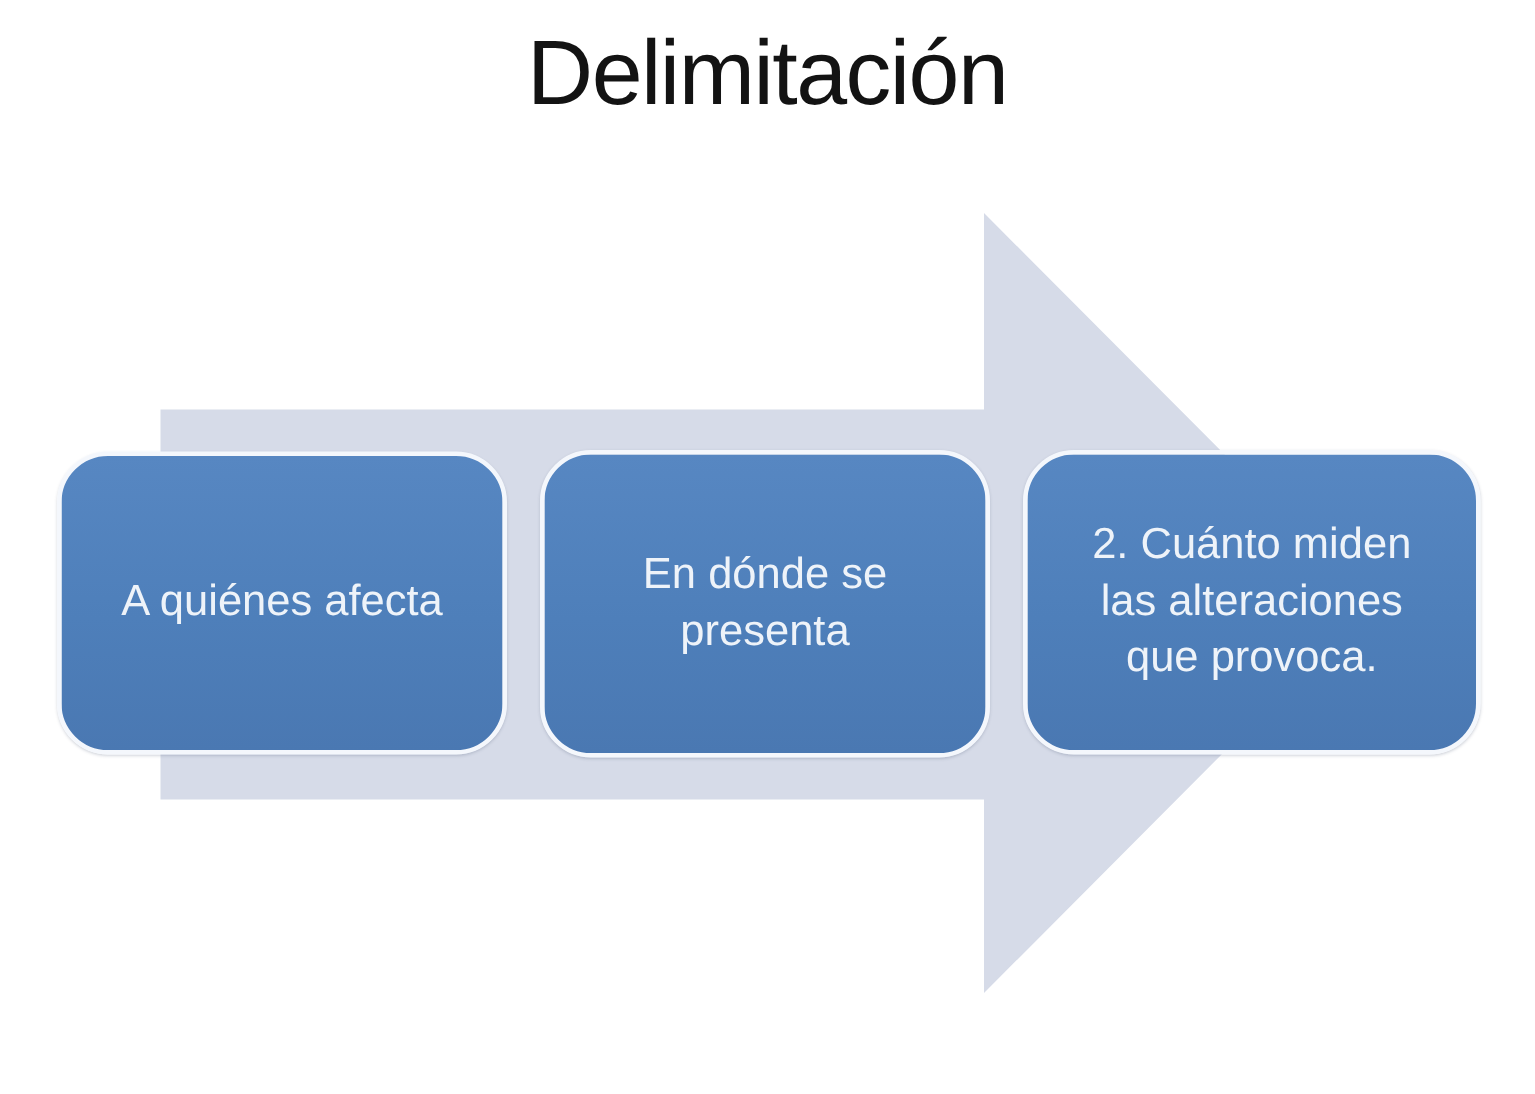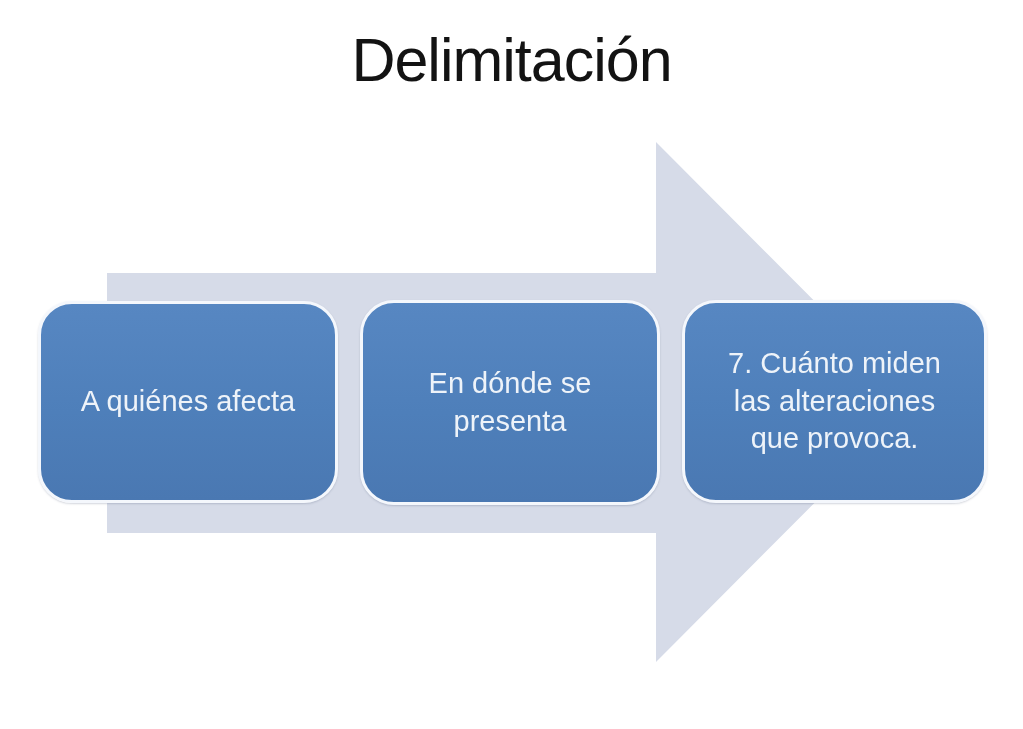--- a/index.html
+++ b/index.html
@@ -14,21 +14,21 @@
     height: 729px;
     margin: 0 auto;
     background: var(--background, #ffffff);
     overflow: hidden;
   }
   .slide-title {
     position: absolute;
     top: 16px;
     left: 0;
     right: 0;
-    margin: 12px;
+    margin: 0;
     text-align: center;
     font-size: 61px;
     font-weight: 400;
     letter-spacing: -1px;
     color: var(--title-text, #111111);
     line-height: 1.05;
   }
   .arrow-layer {
     position: absolute;
     left: 0;
@@ -77,16 +77,16 @@
 
   <div class="step-box" id="step-box-2">
     <span class="step-label">En dónde se presenta</span>
   </div>
 
   <div class="step-box" id="step-box-1">
     <span class="step-label">A quiénes afecta</span>
   </div>
 
   <div class="step-box" id="step-box-3">
-    <span class="step-label">7. Cuánto miden las alteraciones que provoca.</span>
+    <span class="step-label">2. Cuánto miden las alteraciones que provoca.</span>
   </div>
 
 </div>
 
 </body></html>

